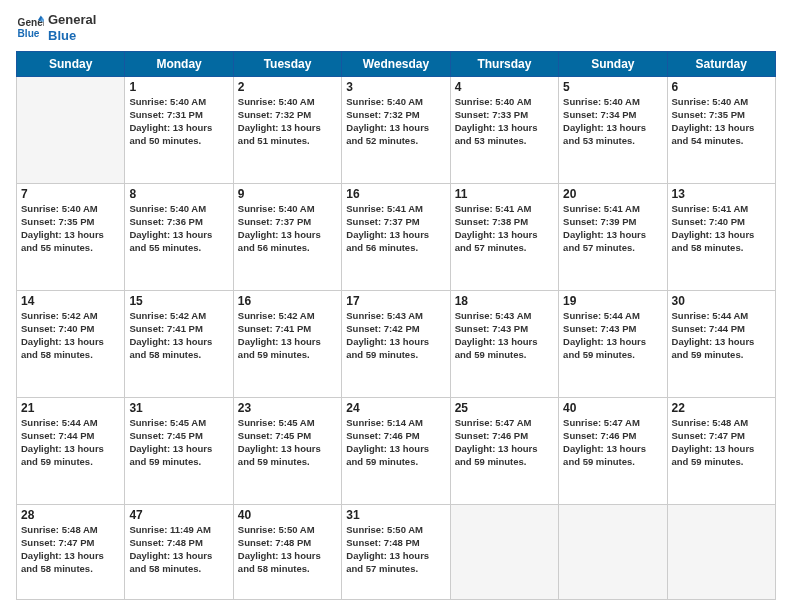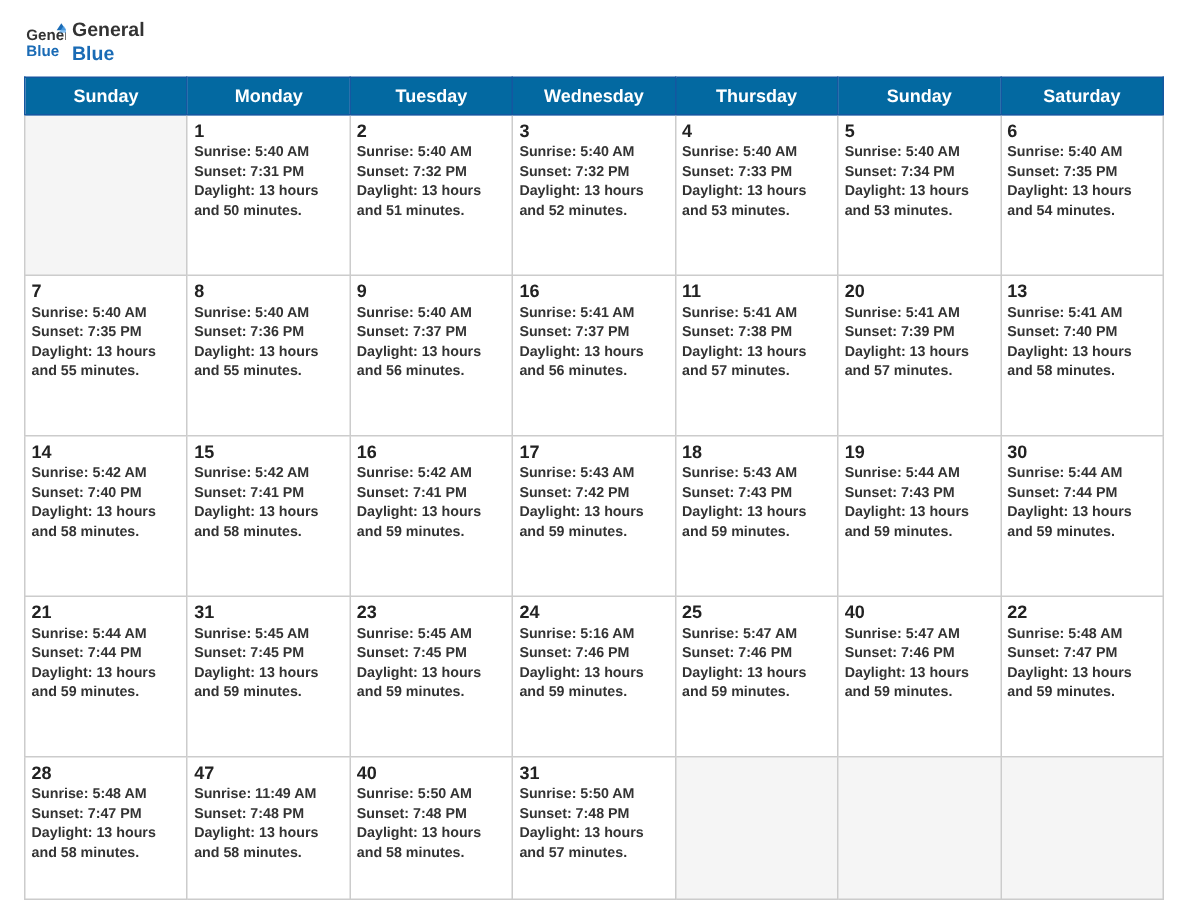--- a/index.html
+++ b/index.html
@@ -287,21 +287,21 @@
           </td>
           <td>
             <div class="day-num">23</div>
             <div class="day-detail" style="white-space: pre-line;">Sunrise: 5:45 AM
 Sunset: 7:45 PM
 Daylight: 13 hours
 and 59 minutes.</div>
           </td>
           <td>
             <div class="day-num">24</div>
-            <div class="day-detail" style="white-space: pre-line;">Sunrise: 5:16 AM
+            <div class="day-detail" style="white-space: pre-line;">Sunrise: 5:14 AM
 Sunset: 7:46 PM
 Daylight: 13 hours
 and 59 minutes.</div>
           </td>
           <td>
             <div class="day-num">25</div>
             <div class="day-detail" style="white-space: pre-line;">Sunrise: 5:47 AM
 Sunset: 7:46 PM
 Daylight: 13 hours
 and 59 minutes.</div>

